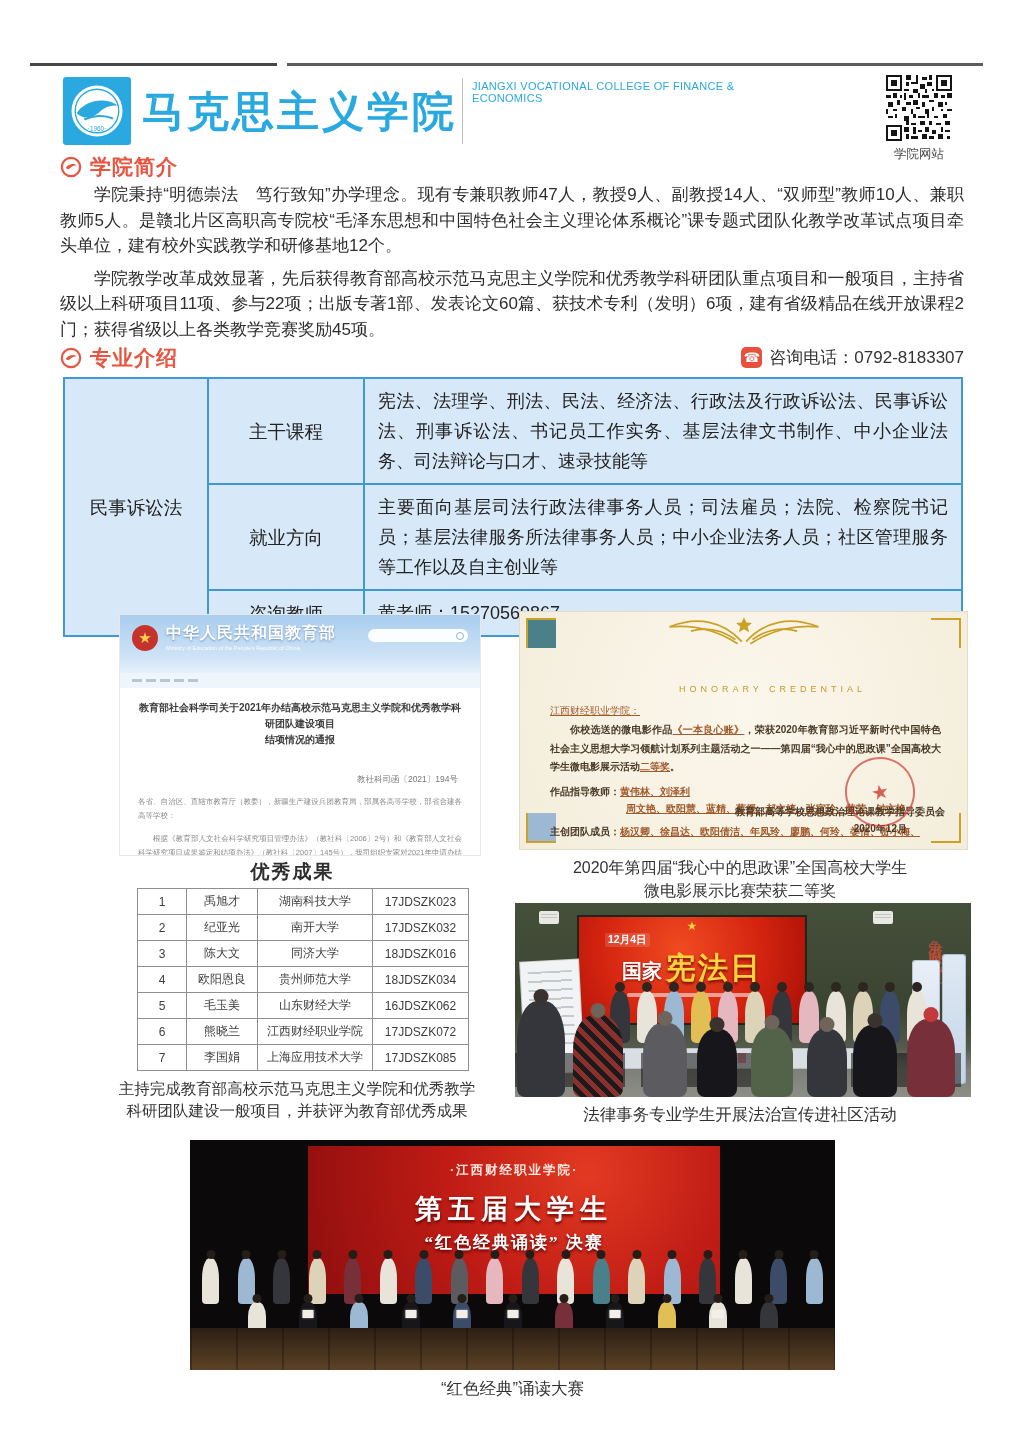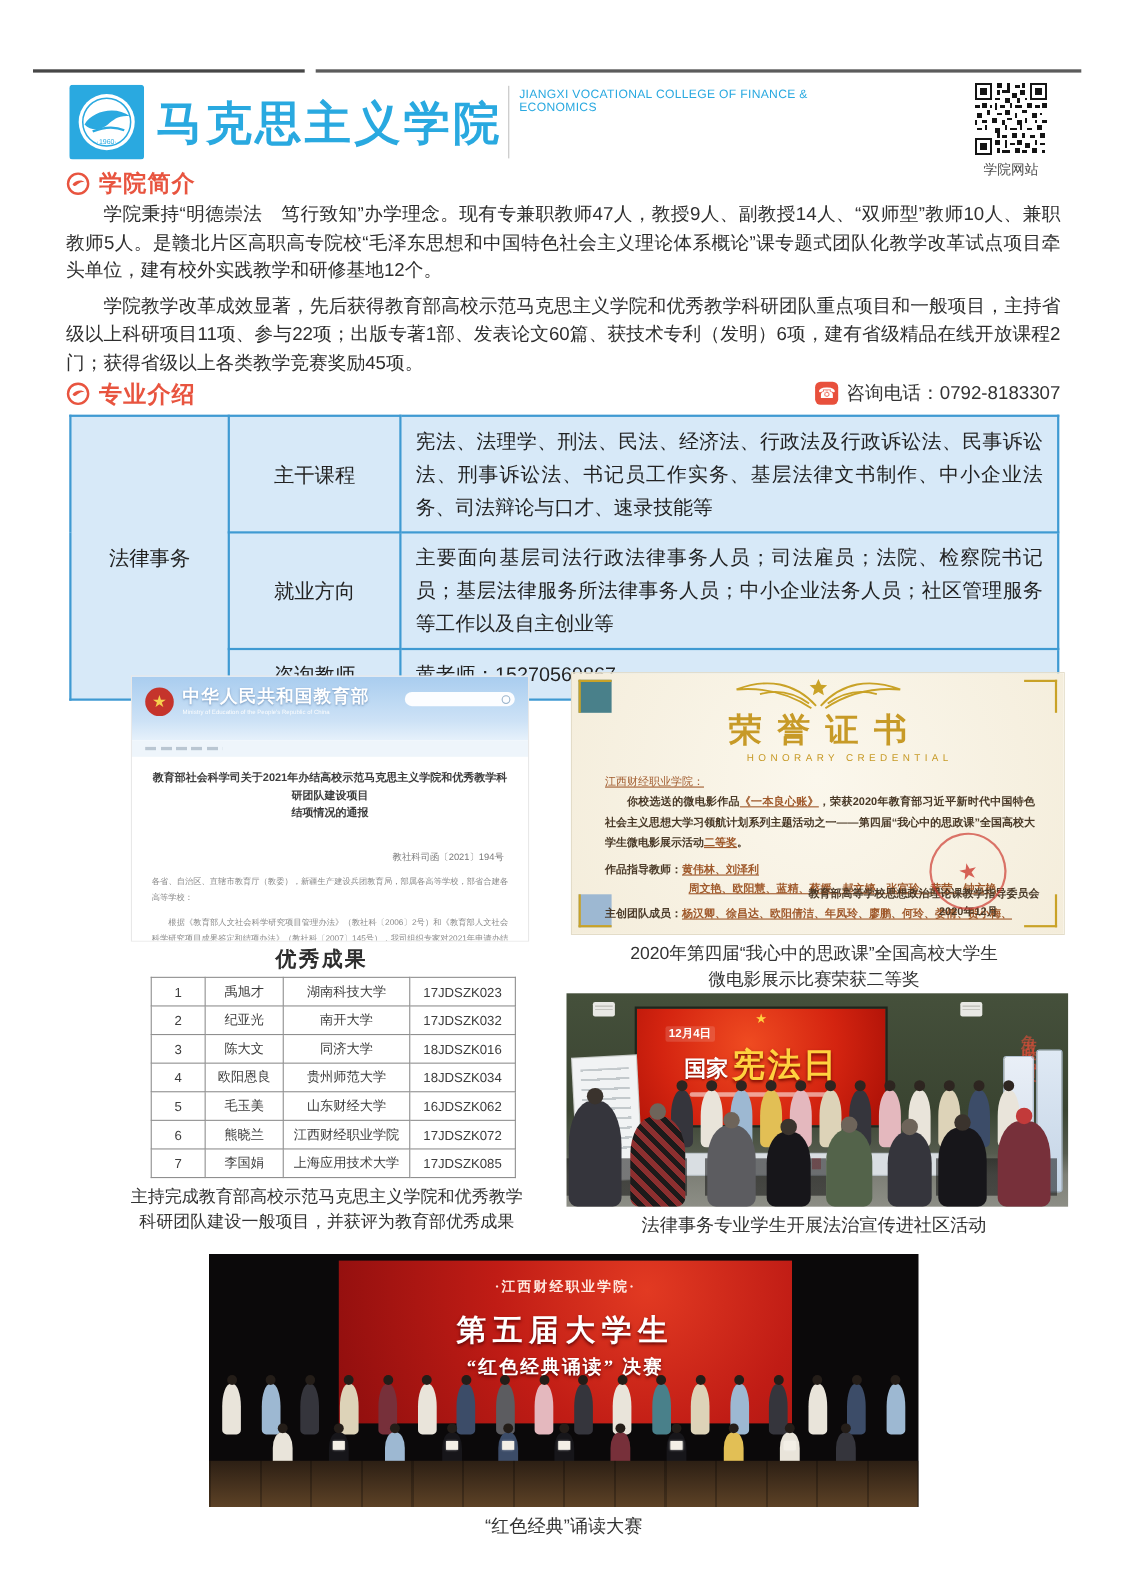--- a/index.html
+++ b/index.html
@@ -240,21 +240,21 @@
     <span class="t">专业介绍</span>
   </div>
   <div class="phone">
     <span class="pico">☎</span>
     <span class="pt">咨询电话：0792-8183307</span>
   </div>
 
   <table class="mtable">
     <tbody>
         <tr class="r1">
-      <td class="c-major" rowspan="3">法律事务</td>
+      <td class="c-major" rowspan="3">民事诉讼法</td>
       <td class="c-label">主干课程</td>
       <td class="c-content">宪法、法理学、刑法、民法、经济法、行政法及行政诉讼法、民事诉讼法、刑事诉讼法、书记员工作实务、基层法律文书制作、中小企业法务、司法辩论与口才、速录技能等</td>
     </tr>
     <tr class="r2">
       <td class="c-label">就业方向</td>
       <td class="c-content">主要面向基层司法行政法律事务人员；司法雇员；法院、检察院书记员；基层法律服务所法律事务人员；中小企业法务人员；社区管理服务等工作以及自主创业等</td>
     </tr>
     <tr class="r3">
       <td class="c-label">咨询教师</td>
       <td class="c-content">黄老师：15270569867</td>
@@ -299,21 +299,20 @@
       <svg viewBox="0 0 160 30" width="170" height="32">
         <g fill="none" stroke="#c9a227" stroke-width="1.6">
           <path d="M78 26 C60 6 36 2 10 12 C34 10 56 16 74 28"></path>
           <path d="M82 26 C100 6 124 2 150 12 C126 10 104 16 86 28"></path>
           <path d="M72 24 C58 14 44 12 30 16"></path>
           <path d="M88 24 C102 14 116 12 130 16"></path>
         </g>
         <path d="M80 3 l2.2 5 5.3 .4 -4 3.4 1.2 5.2 -4.7 -2.8 -4.7 2.8 1.2 -5.2 -4 -3.4 5.3 -.4z" fill="#c9a227"></path>
       </svg>
     </span>
-    <div class="cert-title">荣誉证书</div>
     <div class="cert-sub">HONORARY CREDENTIAL</div>
     <div class="cert-body">
       <div class="cert-salut">江西财经职业学院：</div>
       <div class="cert-main"><span>你校选送的微电影作品</span><span class="hw">《一本良心账》</span><span>，荣获2020年教育部习近平新时代中国特色社会主义思想大学习领航计划系列主题活动之一——第四届“我心中的思政课”全国高校大学生微电影展示活动</span><span class="hw">二等奖</span><span>。</span></div>
       <div class="cert-line"><span>作品指导教师：</span><span class="hw">黄伟林、刘泽利</span></div>
       <div class="cert-line team2"><span class="hw">周文艳、欧阳慧、蓝精、蔡媛、郝文婷、张宜玲、黄莹、钟方艳</span></div>
       <div class="cert-line"><span>主创团队成员：</span><span class="hw">杨汉卿、徐昌达、欧阳倩洁、年凤玲、廖鹏、何玲、娄倩、贺小梅、</span></div>
       <div class="cert-close">特颁此证，以资鼓励</div>
     </div>
     <div class="cert-issuer">教育部高等学校思想政治理论课教学指导委员会</div>

